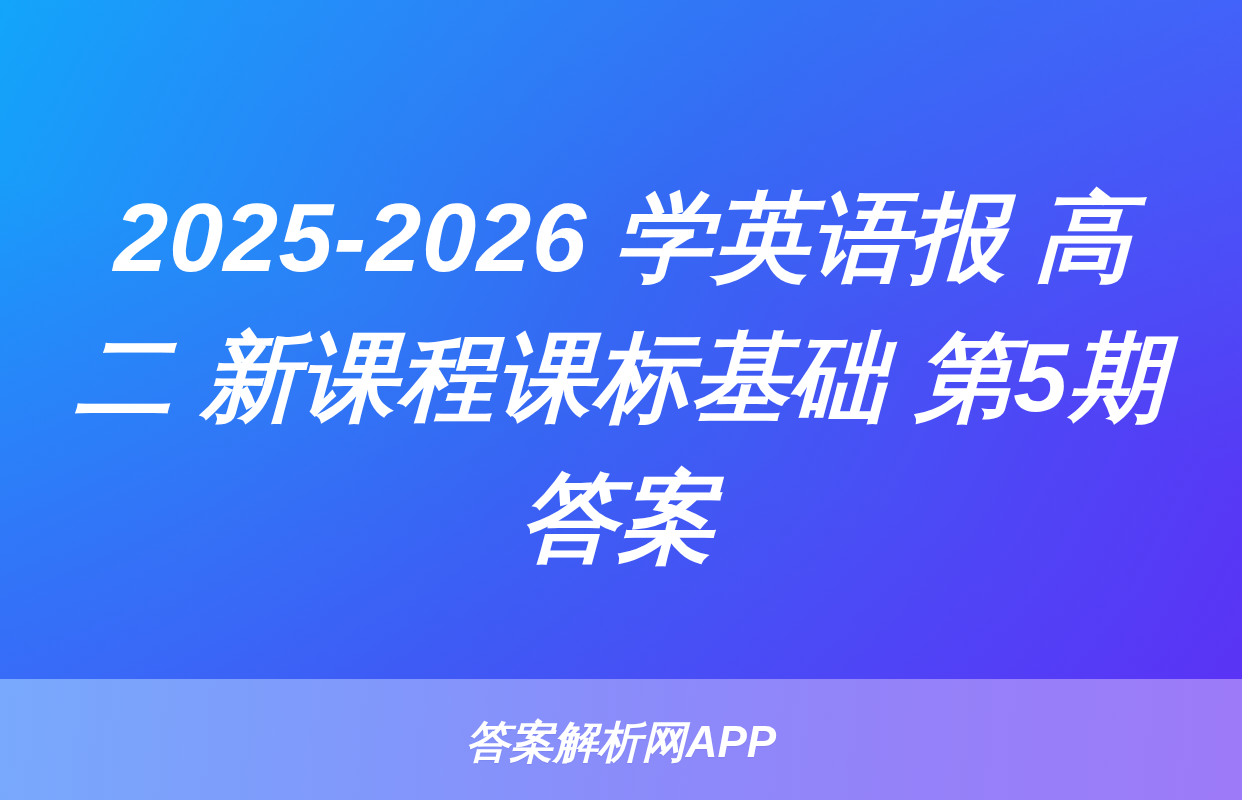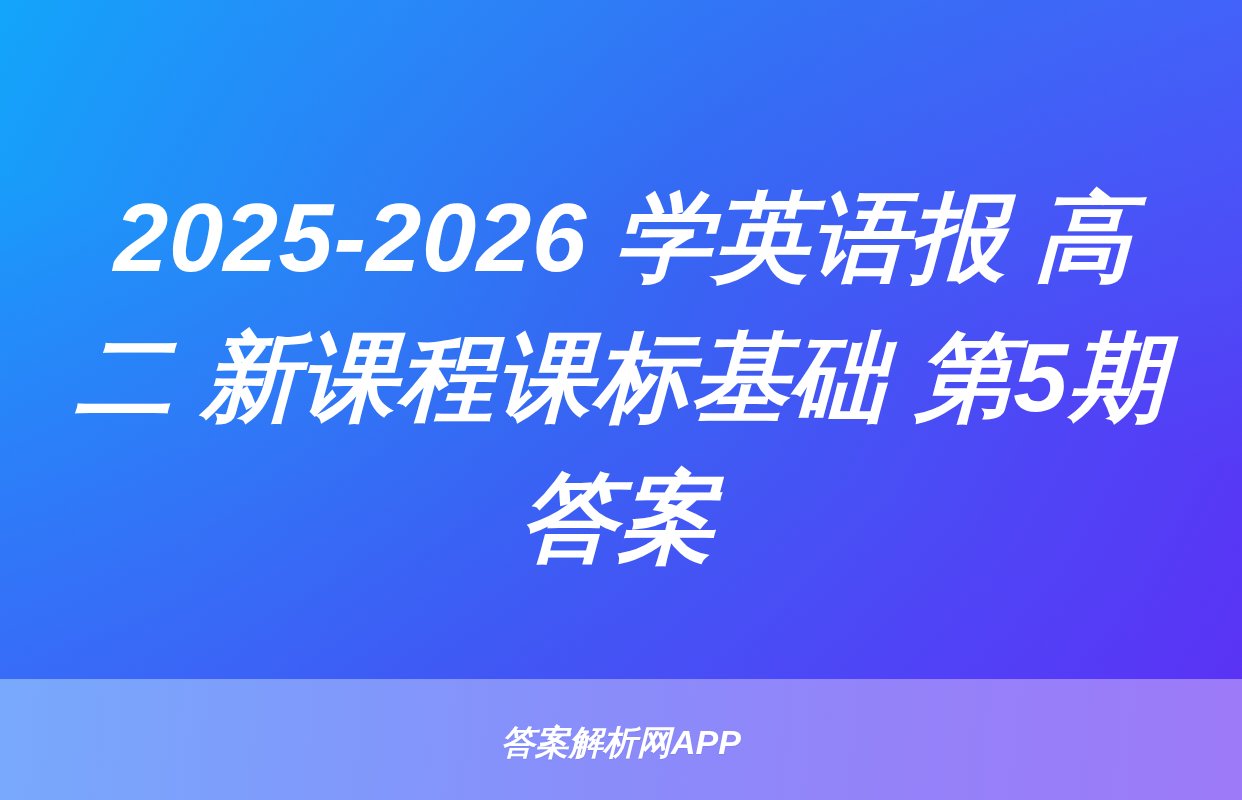--- a/index.html
+++ b/index.html
@@ -89,21 +89,21 @@
     top: 679px;
     width: 1242px;
     height: 121px;
     display: flex;
     align-items: center;
     justify-content: center;
   }
   .watermark {
     color: #ffffff;
     font-family: "Liberation Sans", "DejaVu Sans", sans-serif;
-    font-size: 34px;
+    font-size: 44px;
     font-weight: 700;
     font-style: italic;
     letter-spacing: 0px;
     line-height: 1;
     transform: translateY(2px);
     text-shadow: 0 1px 1px rgba(60,60,160,0.10);
   }
 </style>
 </head>
 <body>

